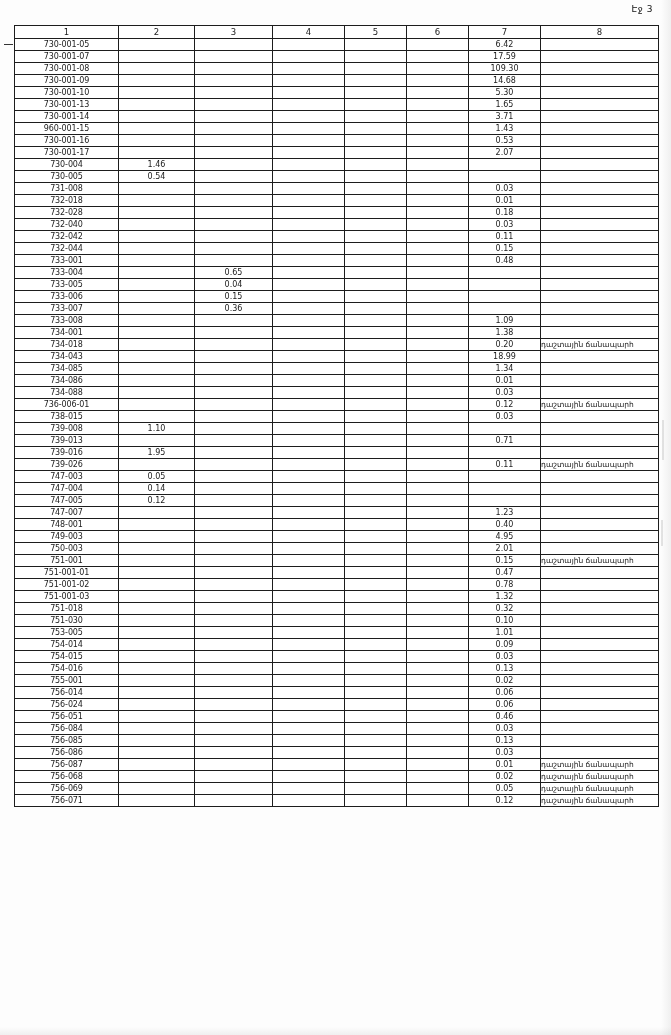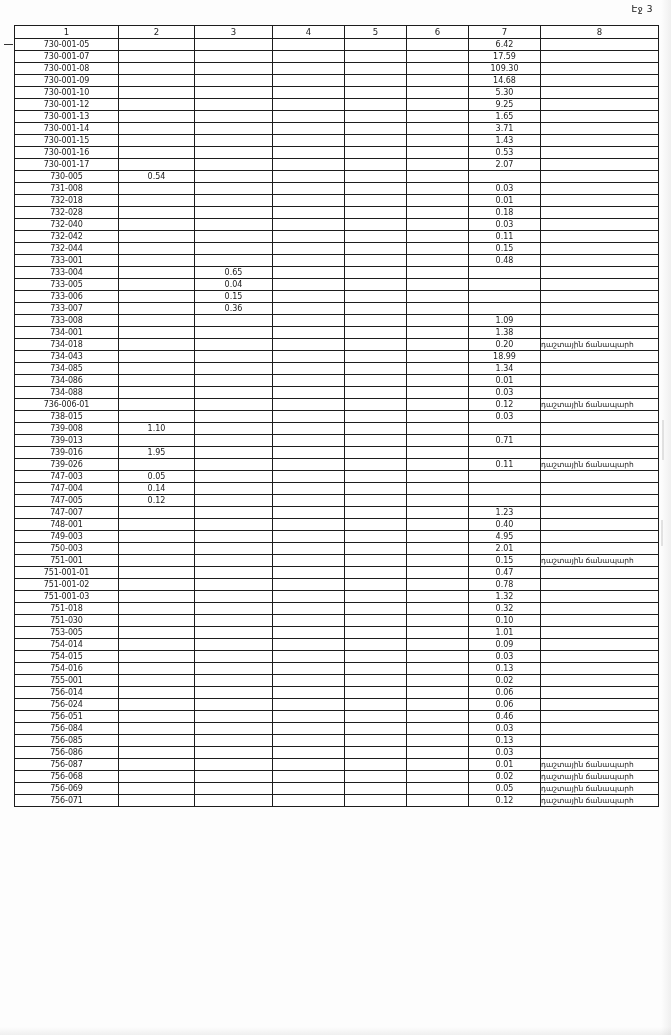--- a/index.html
+++ b/index.html
@@ -185,51 +185,41 @@
           <td class="code">730-001-10</td>
           <td class="num"></td>
           <td class="num"></td>
           <td class="blank"></td>
           <td class="blank"></td>
           <td class="blank"></td>
           <td class="num">5.30</td>
           <td class="note"></td>
         </tr>
         <tr>
-          <td class="code">730-001-12</td>
-          <td class="num"></td>
-          <td class="num"></td>
-          <td class="blank"></td>
-          <td class="blank"></td>
-          <td class="blank"></td>
-          <td class="num">9.25</td>
-          <td class="note"></td>
-        </tr>
-        <tr>
           <td class="code">730-001-13</td>
           <td class="num"></td>
           <td class="num"></td>
           <td class="blank"></td>
           <td class="blank"></td>
           <td class="blank"></td>
           <td class="num">1.65</td>
           <td class="note"></td>
         </tr>
         <tr>
           <td class="code">730-001-14</td>
           <td class="num"></td>
           <td class="num"></td>
           <td class="blank"></td>
           <td class="blank"></td>
           <td class="blank"></td>
           <td class="num">3.71</td>
           <td class="note"></td>
         </tr>
         <tr>
-          <td class="code">730-001-15</td>
+          <td class="code">960-001-15</td>
           <td class="num"></td>
           <td class="num"></td>
           <td class="blank"></td>
           <td class="blank"></td>
           <td class="blank"></td>
           <td class="num">1.43</td>
           <td class="note"></td>
         </tr>
         <tr>
           <td class="code">730-001-16</td>
@@ -242,20 +232,30 @@
           <td class="note"></td>
         </tr>
         <tr>
           <td class="code">730-001-17</td>
           <td class="num"></td>
           <td class="num"></td>
           <td class="blank"></td>
           <td class="blank"></td>
           <td class="blank"></td>
           <td class="num">2.07</td>
+          <td class="note"></td>
+        </tr>
+        <tr>
+          <td class="code">730-004</td>
+          <td class="num">1.46</td>
+          <td class="num"></td>
+          <td class="blank"></td>
+          <td class="blank"></td>
+          <td class="blank"></td>
+          <td class="num"></td>
           <td class="note"></td>
         </tr>
         <tr>
           <td class="code">730-005</td>
           <td class="num">0.54</td>
           <td class="num"></td>
           <td class="blank"></td>
           <td class="blank"></td>
           <td class="blank"></td>
           <td class="num"></td>

